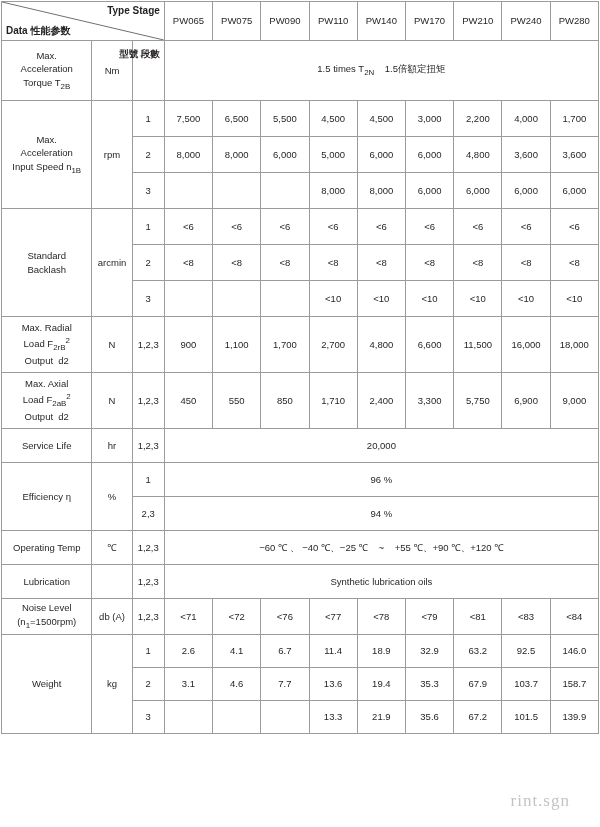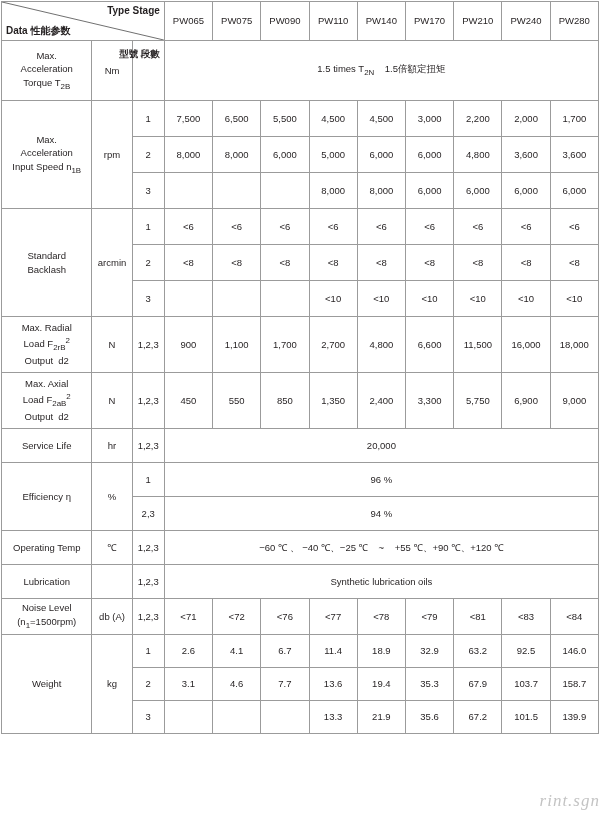--- a/index.html
+++ b/index.html
@@ -55,24 +55,23 @@
   .lbl{
     text-align:left;
     padding-left:8px;
     font-size:9.5px;
     line-height:1.75;
   }
   .gray{background:#d4d4d4;}
   .wide{font-size:9.5px;}
   .wm{
     position:absolute;
-    right:0;bottom:16px;
+    right:30px;bottom:16px;
     font-family:"Liberation Serif", serif;
     font-size:17px;
-    font-style:italic;
     color:#b9b9b9;
     opacity:.85;
     letter-spacing:1px;
     pointer-events:none;
   }
 </style>
 </head>
 <body>
 
 <div id="sheet">
@@ -123,21 +122,21 @@
           <td class="lbl" rowspan="3">Max.<br>Acceleration<br>Input Speed n<sub>1B</sub></td>
           <td rowspan="3">rpm</td>
           <td>1</td>
           <td>7,500</td>
           <td>6,500</td>
           <td>5,500</td>
           <td>4,500</td>
           <td>4,500</td>
           <td>3,000</td>
           <td>2,200</td>
-          <td>2,000</td>
+          <td>4,000</td>
           <td>1,700</td>
         </tr>
         <tr style="height: 36px;">
           <td>2</td>
           <td>8,000</td>
           <td>8,000</td>
           <td>6,000</td>
           <td>5,000</td>
           <td>6,000</td>
           <td>6,000</td>
@@ -209,21 +208,21 @@
           <td>16,000</td>
           <td>18,000</td>
         </tr>
         <tr style="height: 56px;">
           <td class="lbl" rowspan="1">Max. Axial<br>Load F<sub>2aB</sub><sup>2</sup><br>Output&nbsp; d2</td>
           <td rowspan="1">N</td>
           <td>1,2,3</td>
           <td>450</td>
           <td>550</td>
           <td>850</td>
-          <td>1,350</td>
+          <td>1,710</td>
           <td>2,400</td>
           <td>3,300</td>
           <td>5,750</td>
           <td>6,900</td>
           <td>9,000</td>
         </tr>
         <tr style="height: 34px;">
           <td class="lbl" rowspan="1">Service Life</td>
           <td rowspan="1">hr</td>
           <td>1,2,3</td>

